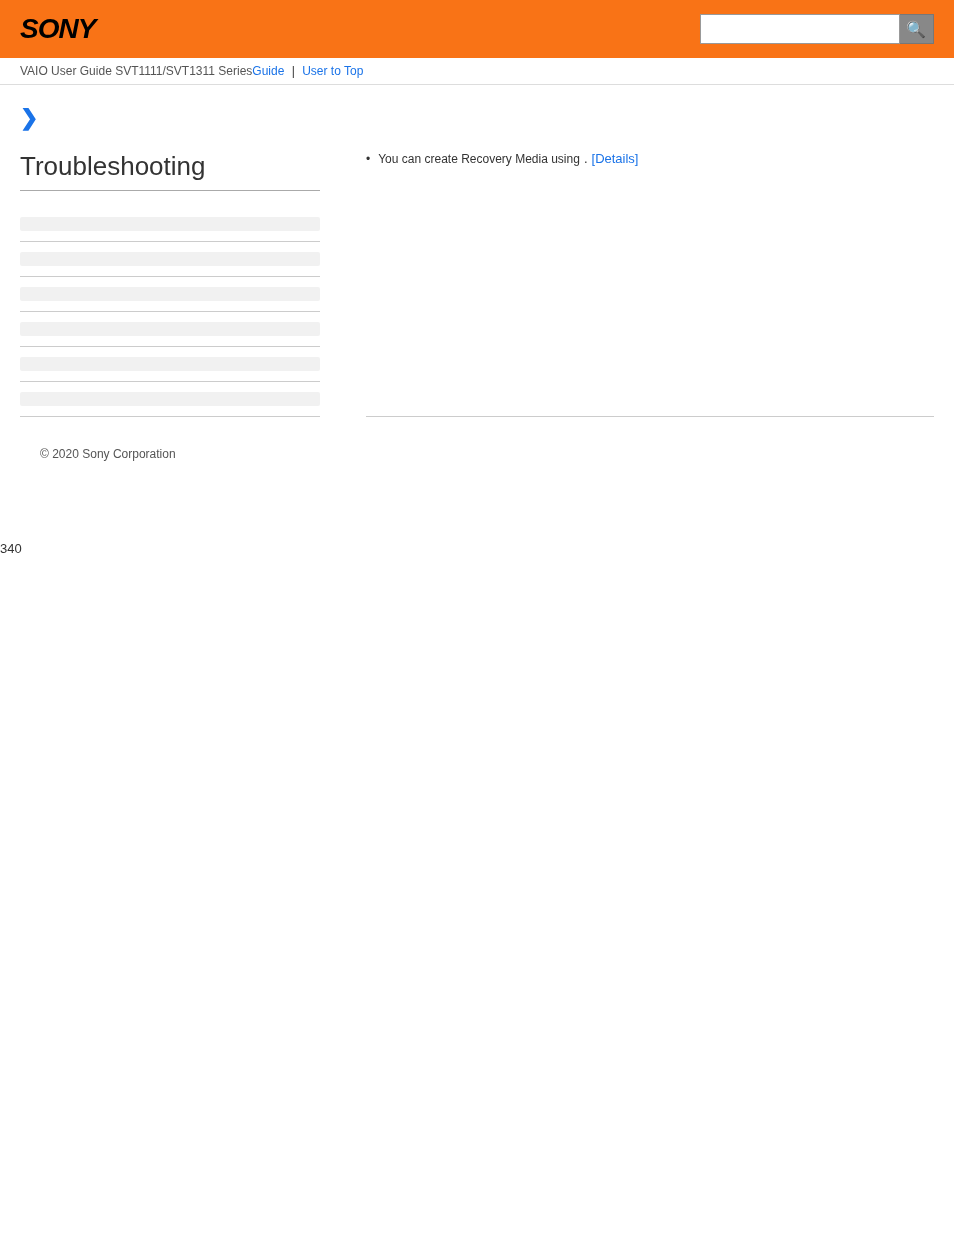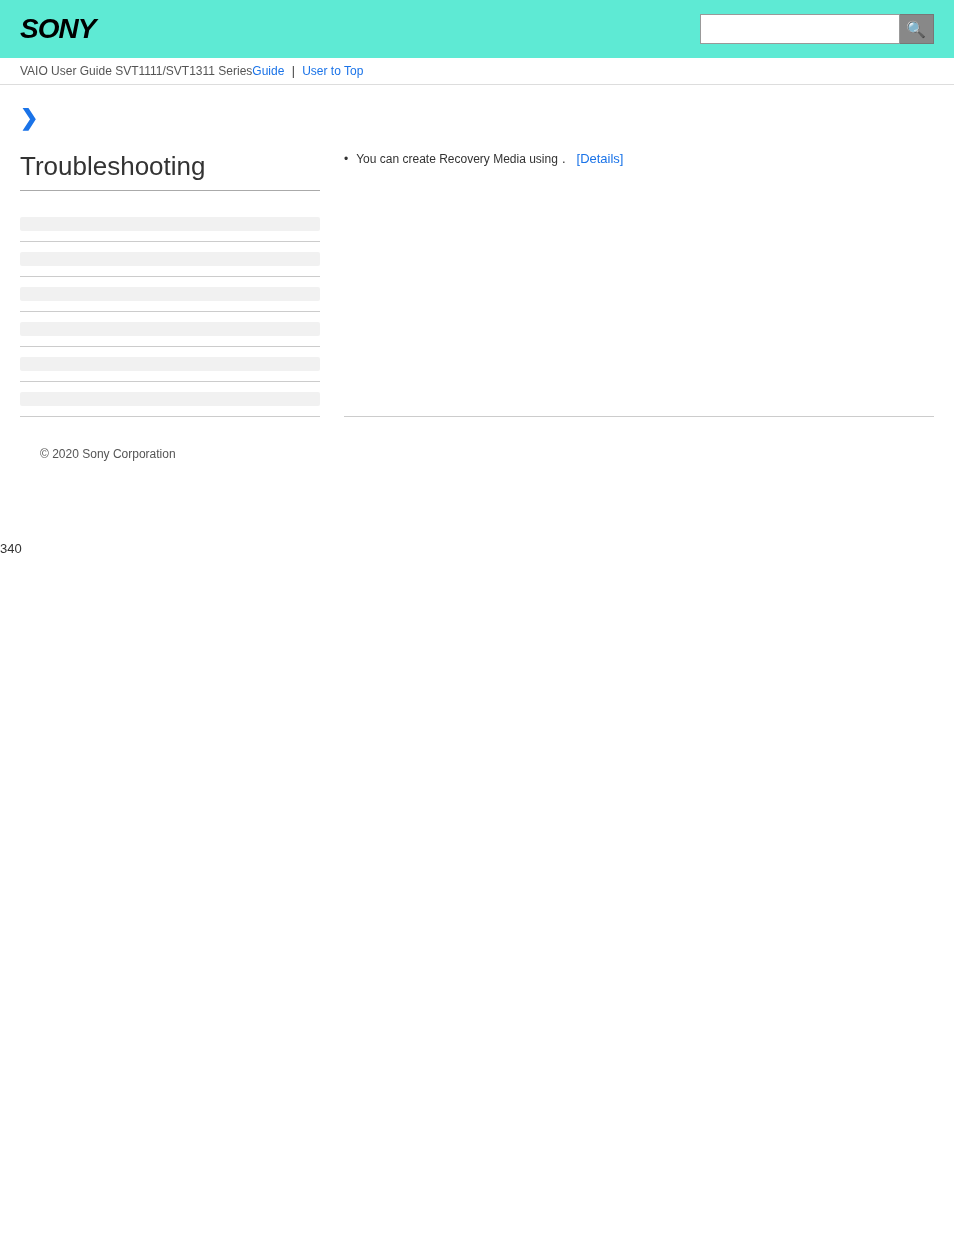--- a/index.html
+++ b/index.html
@@ -12,21 +12,21 @@
       font-family: Arial, Helvetica, sans-serif;
       font-size: 13px;
       color: #333;
       background: #fff;
       width: 954px;
       min-height: 1235px;
     }
 
     
     .header {
-      background: #5eead4;
+      background: #f97316;
       padding: 12px 20px;
       display: flex;
       align-items: center;
       justify-content: space-between;
       height: 58px;
     }
 
     .logo {
       font-size: 28px;
       font-weight: 900;
@@ -103,21 +103,21 @@
       color: #1a73e8;
       font-size: 22px;
       font-weight: bold;
       margin-bottom: 20px;
       display: block;
     }
 
     
     .content-layout {
       display: flex;
-      gap: 24px;
+      gap: 46px;
       margin-top: 10px;
     }
 
     
     .left-sidebar {
       width: 300px;
       flex-shrink: 0;
     }
 
     .section-title {
@@ -171,21 +171,20 @@
 
     .content-text {
       color: #333;
       font-size: 12px;
     }
 
     .details-link {
       color: #1a73e8;
       text-decoration: none;
       font-size: 13px;
-      margin-left: 7px;
     }
 
     
     .footer {
       padding: 30px 20px 20px 20px;
       font-size: 12px;
       color: #555;
     }
 
     

